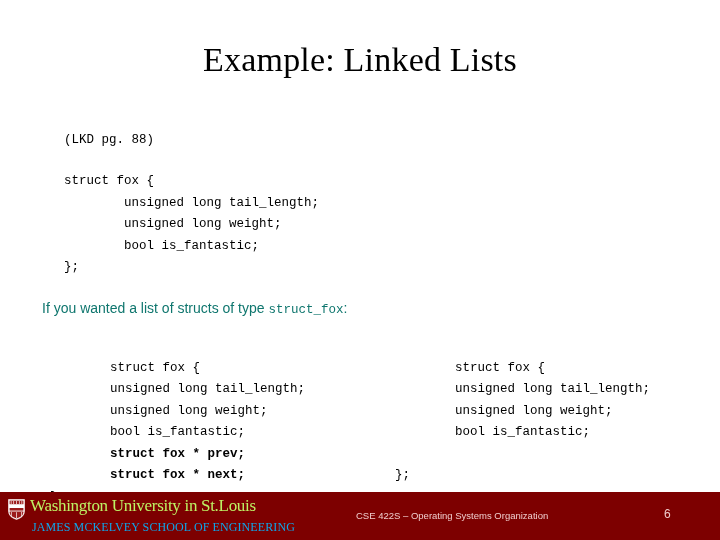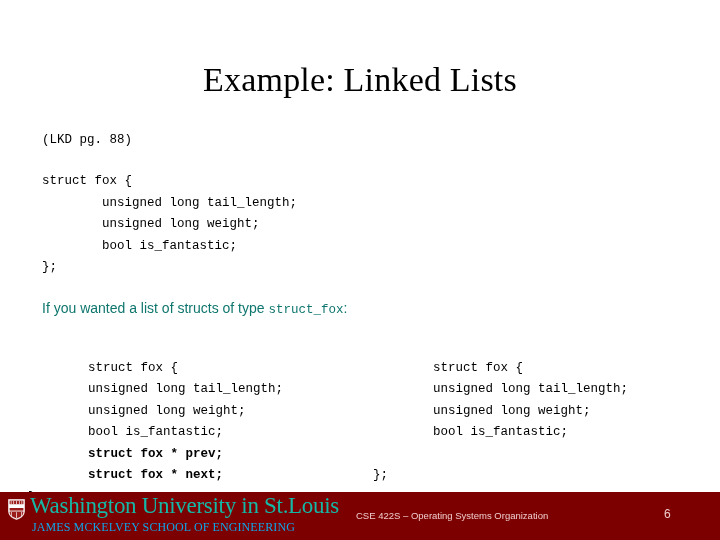--- a/index.html
+++ b/index.html
@@ -18,21 +18,21 @@
   .slide {
     position: absolute;
     inset: 0;
     background: #ffffff;
   }
 
   
   .slide-title {
     position: absolute;
     left: 0;
-    top: 60px;
+    top: 40px;
     width: 720px;
     text-align: center;
     font-family: "Liberation Serif", "DejaVu Serif", serif;
     font-size: 34px;
     line-height: 40px;
     letter-spacing: 0.2px;
     color: #000000;
     white-space: nowrap;
   }
 
@@ -44,20 +44,21 @@
     width: 720px;
     height: 370px;
   }
 
   .code {
     font-family: "Liberation Mono", "DejaVu Sans Mono", monospace;
     font-size: 12.5px;
     line-height: 21.5px;
     white-space: pre;
     color: #000000;
+    margin-left: 22px;
   }
   .code .b { font-weight: bold; }
 
   .ref-line {
     position: absolute;
     left: 42px;
     top: 12px;
   }
 
   .struct-top {
@@ -120,23 +121,23 @@
     left: 0px;
     top: 5px;
     width: 17px;
     height: 21px;
   }
   .univ-name {
     position: absolute;
     left: 22px;
     top: 1px;
     font-family: "Liberation Serif", "DejaVu Serif", serif;
-    font-size: 23px;
+    font-size: 17px;
     line-height: 22px;
-    color: #14b8a6;
+    color: #bef264;
     white-space: nowrap;
     letter-spacing: -0.3px;
   }
   .school-name {
     position: absolute;
     left: 24px;
     top: 25px;
     font-family: "Liberation Serif", "DejaVu Serif", serif;
     font-size: 12px;
     line-height: 16px;

